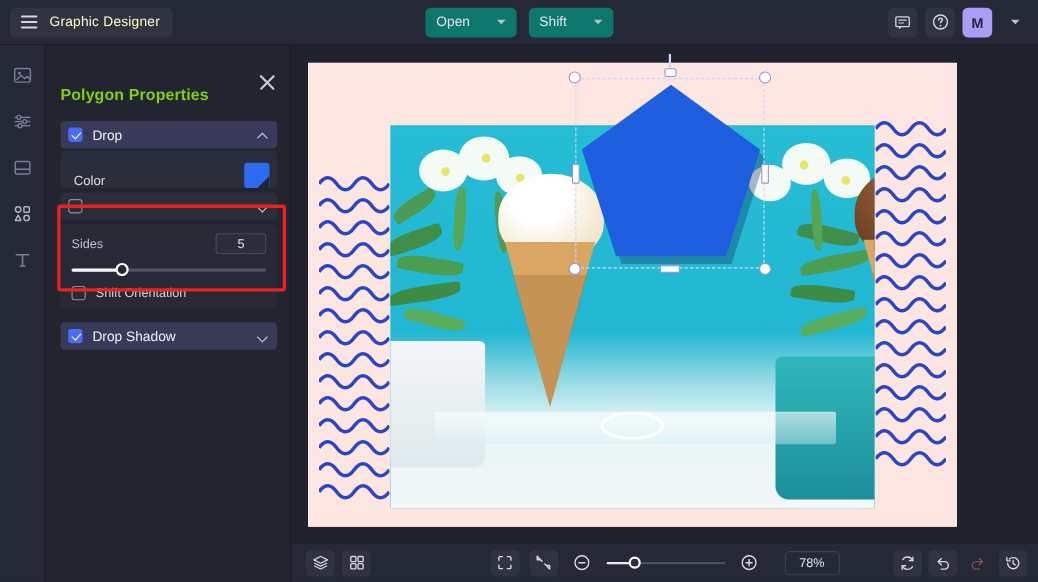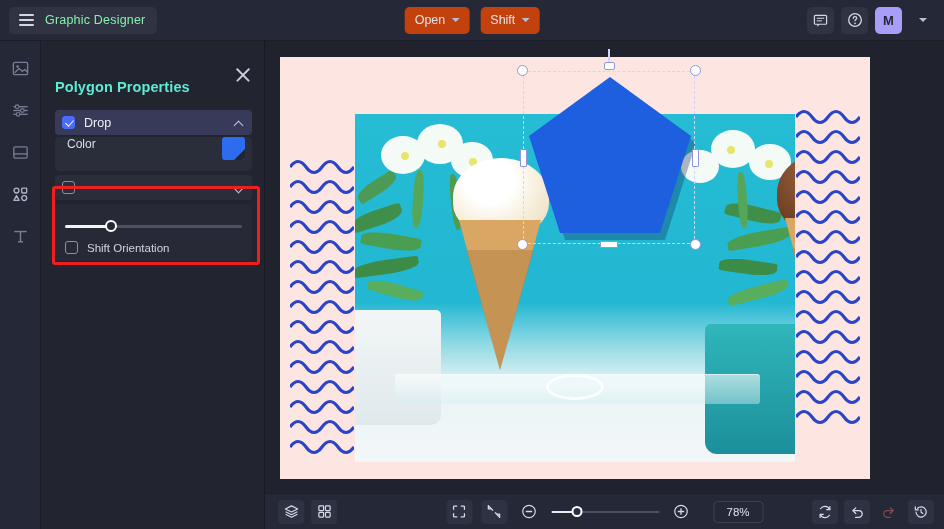--- a/index.html
+++ b/index.html
@@ -17,26 +17,26 @@
     background: #252836; display: flex; align-items: center;
     border-bottom: 1px solid #1b1e29;
   }
   .app-title-chip {
     display: flex; align-items: center; gap: 11px;
     margin-left: 9px; padding: 6px 12px 6px 10px;
     background: #2f3342; border-radius: 5px; height: 27px;
   }
   .hamburger { width: 15px; height: 12px; display: flex; flex-direction: column; justify-content: space-between; }
   .hamburger i { display: block; height: 1.6px; background: #d4d7e3; border-radius: 1px; }
-  .app-title-text { color: #86efac; font-size: 12.5px; letter-spacing: .2px; white-space: nowrap; }
+  .app-title-text { color: #fef9c3; font-size: 12.5px; letter-spacing: .2px; white-space: nowrap; }
 
   .topbar-center { position: absolute; left: 50%; transform: translateX(-50%); display: flex; gap: 11px; }
   .menu-btn {
-    display: flex; align-items: center; gap: 6px;
-    background: #c2410c; border-radius: 5px; height: 27px; padding: 0 10px;
+    display: flex; align-items: center; gap: 24px;
+    background: #0f766e; border-radius: 5px; height: 27px; padding: 0 10px;
     color: #dfe2ec; font-size: 12.5px; cursor: pointer; white-space: nowrap;
   }
   .caret-d { width: 0; height: 0; border-left: 4px solid transparent; border-right: 4px solid transparent; border-top: 4.5px solid #b9bed0; }
 
   .topbar-right { position: absolute; right: 8px; display: flex; align-items: center; gap: 7px; }
   .icon-btn {
     width: 27px; height: 27px; border-radius: 5px; background: #2f3342;
     display: flex; align-items: center; justify-content: center; cursor: pointer;
   }
   .icon-btn.flat { background: transparent; }
@@ -55,21 +55,21 @@
   }
   .rail-item { width: 26px; height: 26px; display: flex; align-items: center; justify-content: center; cursor: pointer; }
 
   
   .panel {
     position: absolute; left: 41px; top: 41px; width: 224px; height: 488px;
     background: #22252f; border-right: 1px solid #171a23;
     padding: 14px 12px 0 14px;
   }
   .panel-head { display: flex; align-items: center; justify-content: space-between; margin-bottom: 15px; }
-  .panel-title { color: #5eead4; font-size: 14.5px; font-weight: bold; letter-spacing: .1px; margin-top: 24px; }
+  .panel-title { color: #84cc16; font-size: 14.5px; font-weight: bold; letter-spacing: .1px; margin-top: 24px; }
   .close-x { width: 18px; height: 18px; position: relative; cursor: pointer; }
   .close-x:before, .close-x:after {
     content:''; position: absolute; left: 0; top: 8px; width: 18px; height: 1.7px;
     background: #c9cddb; border-radius: 1px;
   }
   .close-x:before { transform: rotate(45deg); }
   .close-x:after  { transform: rotate(-45deg); }
 
   .sect-head {
     display: flex; align-items: center; height: 25px; border-radius: 4px;
@@ -90,21 +90,21 @@
     width: 13px; height: 13px; border-radius: 3px; flex: 0 0 auto;
     border: 1.5px solid #8b90a5; background: transparent; position: relative;
   }
   .cbox.checked { background: #4a6cf7; border-color: #4a6cf7; }
   .cbox.checked:after {
     content:''; position:absolute; left:4px; top:1px; width:3.5px; height:7px;
     border-right: 1.8px solid #fff; border-bottom: 1.8px solid #fff; transform: rotate(42deg);
   }
 
   .row-color {
-    display: flex; align-items: flex-start; height: 34px; background: #2a2d3a;
+    display: flex; align-items: flex-end; height: 34px; background: #2a2d3a;
     border-radius: 4px; padding: 0 7px 0 12px; margin-bottom: 4px;
   }
   .row-color .lbl { color: #dadeea; font-size: 12px; flex: 1; }
   .swatch {
     width: 23px; height: 23px; border-radius: 3px; background: #2d6cf0;
     position: relative; overflow: hidden; cursor: pointer;
   }
   .swatch:after {
     content:''; position: absolute; right: 0; bottom: 0;
     border-left: 11px solid transparent; border-bottom: 11px solid #232631;
@@ -363,32 +363,41 @@
       <span class="lbl">Color</span>
       <span class="swatch" style="background: rgb(45, 108, 240);"></span>
     </div>
 
     <div class="sect-head off">
       <span class="cbox"></span>
       <span class="chev"></span>
     </div>
 
     <div class="sides-group">
+      <div class="sides-row">
+        <span class="sides-lbl">Sides</span>
+        <span class="sides-val">5</span>
+      </div>
       <div class="slider">
         <span class="track"></span>
         <span class="fill" style="width: 26%;"></span>
         <span class="thumb" style="left: 26%;"></span>
       </div>
       <div class="shift-row">
         <span class="cbox"></span>
         <span class="lbl">Shift Orientation</span>
       </div>
     </div>
 
 
+    <div class="sect-head on ds-head">
+      <span class="cbox checked"></span>
+      <span class="sect-label">Drop Shadow</span>
+      <span class="chev"></span>
+    </div>
   </div>
 
   <div class="sides-box" style="border-color: rgb(239, 31, 31);"></div>
 
   <div class="canvas-area">
     <div class="artboard" style="background: rgb(253, 230, 225);">
 
       <svg class="wave-col wave-left" viewBox="0 0 64 422" preserveAspectRatio="none">
         <g fill="none" stroke="#2b44c8" stroke-width="3.2">
           <path d="M0 150 q8 -11 16 0 t16 0 t16 0 t16 0"></path>

